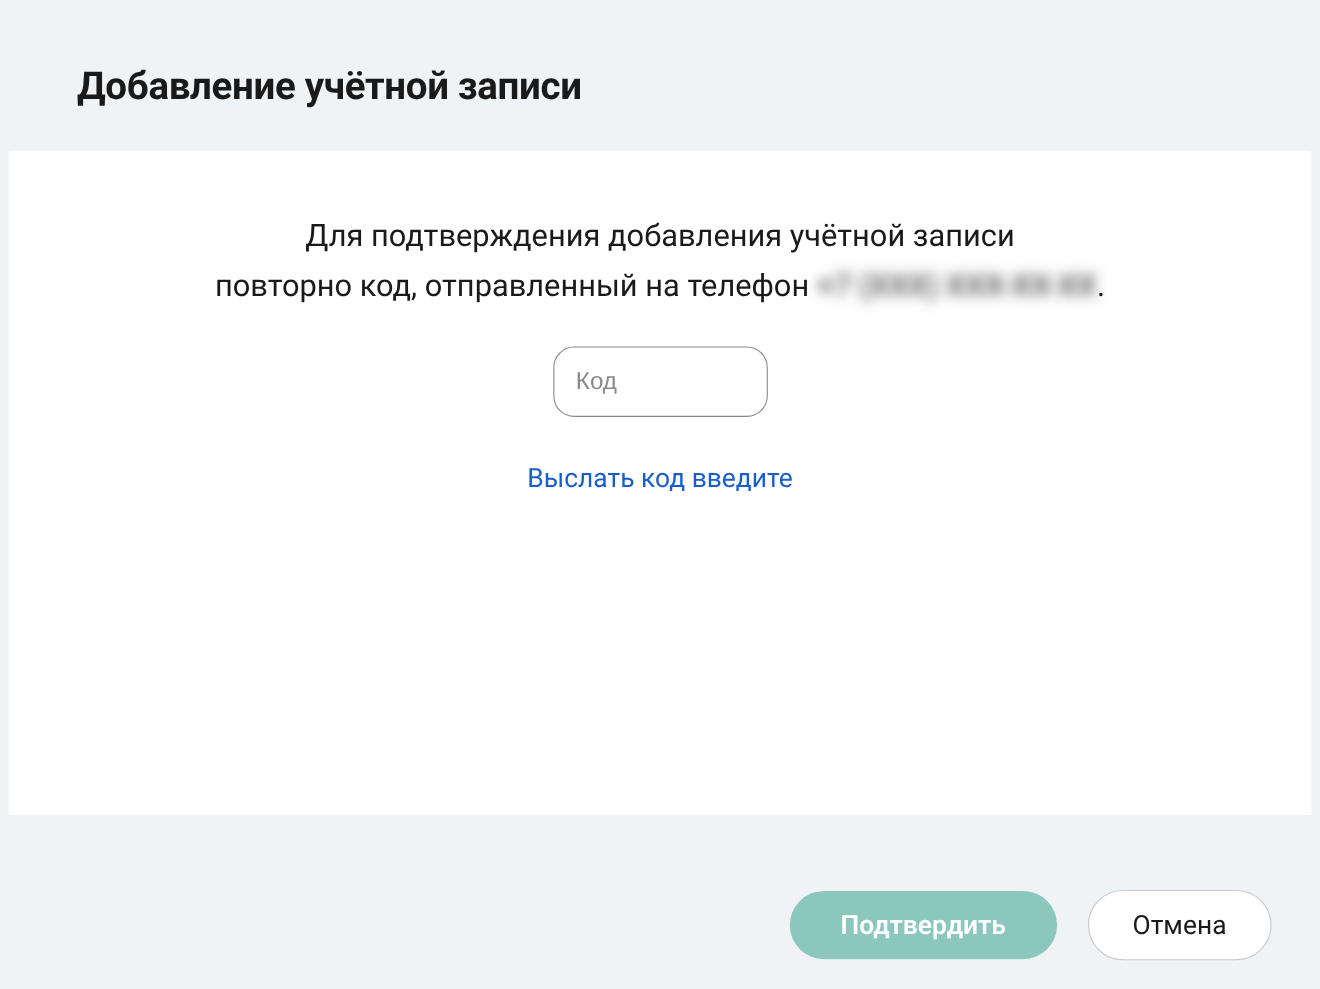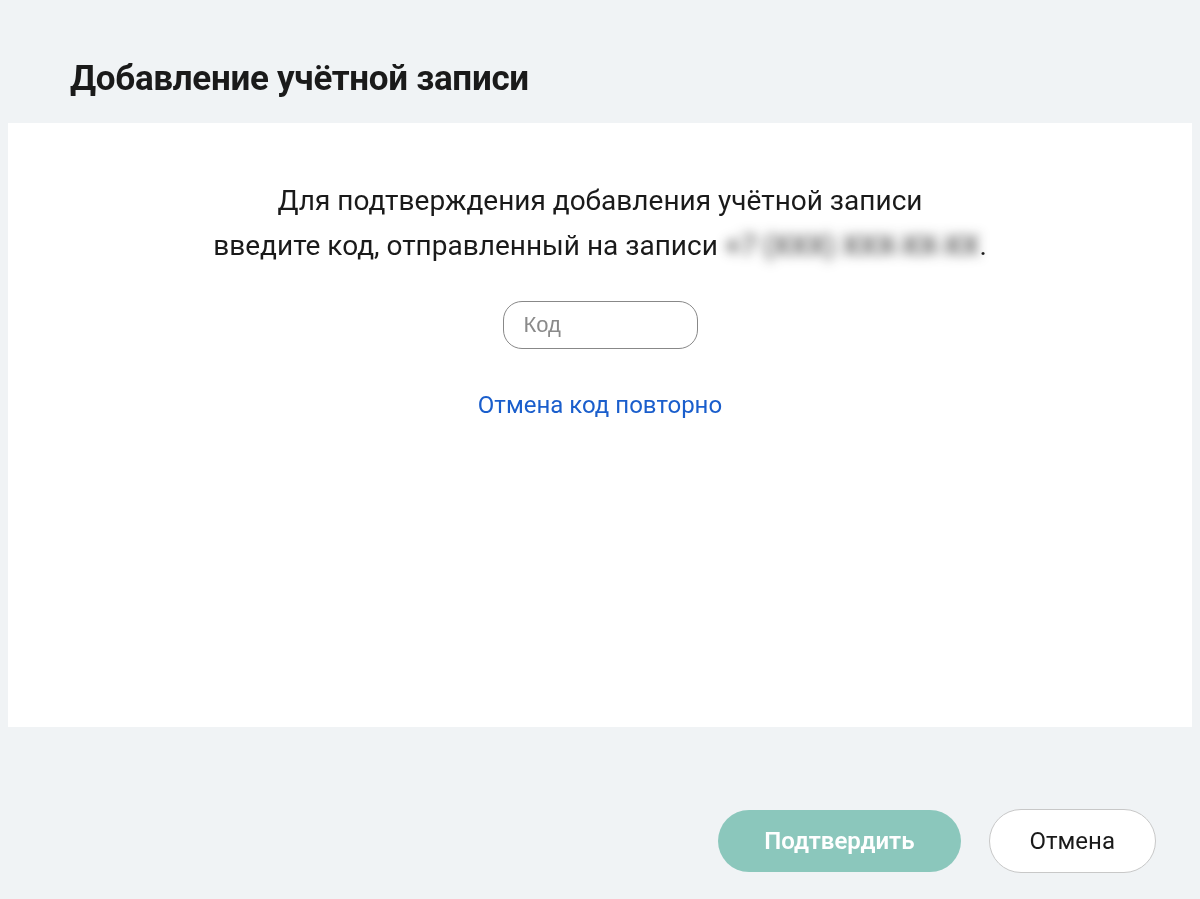--- a/index.html
+++ b/index.html
@@ -8,21 +8,21 @@
       padding: 0;
     }
     body {
       font-family: -apple-system, BlinkMacSystemFont, 'Segoe UI', Roboto, Helvetica, Arial, sans-serif;
       background: #f0f3f5;
       width: 1200px;
       height: 899px;
       position: relative;
     }
     .header {
-      padding: 58px 70px 24px;
+      padding: 58px 70px 38px;
       background: #f0f3f5;
     }
     .header h1 {
       font-size: 35px;
       font-weight: 700;
       color: #1a1a1a;
       letter-spacing: -0.3px;
     }
     .content {
       background: #ffffff;
@@ -43,21 +43,21 @@
       user-select: none;
       display: inline-block;
     }
     .code-input-wrap {
       display: flex;
       justify-content: center;
       margin-bottom: 42px;
     }
     .code-input {
       width: 195px;
-      height: 48px;
+      height: 64px;
       border: 1px solid #888;
       border-radius: 19px;
       font-size: 22px;
       padding: 0 20px;
       color: #1a1a1a;
       outline: none;
     }
     .code-input::placeholder {
       color: #8a8a8a;
     }
@@ -107,28 +107,28 @@
 </head>
 <body>
 
 <div class="header">
   <h1>Добавление учётной записи</h1>
 </div>
 
 <div class="content">
   <div class="description">
     <span>Для подтверждения добавления учётной записи</span><br>
-    <span>введите код, отправленный на записи </span><span class="phone-blur">+7 (XXX) XXX-XX-XX</span><span>.</span>
+    <span>повторно код, отправленный на телефон </span><span class="phone-blur">+7 (XXX) XXX-XX-XX</span><span>.</span>
   </div>
 
   <div class="code-input-wrap">
     <input type="text" class="code-input" placeholder="Код" style="">
   </div>
 
   <div class="resend-wrap">
-    <a class="resend-link">Отмена код повторно</a>
+    <a class="resend-link">Выслать код введите</a>
   </div>
 </div>
 
 <div class="footer">
   <button class="btn btn-confirm">Подтвердить</button>
   <button class="btn btn-cancel">Отмена</button>
 </div>
 
 </body></html>

